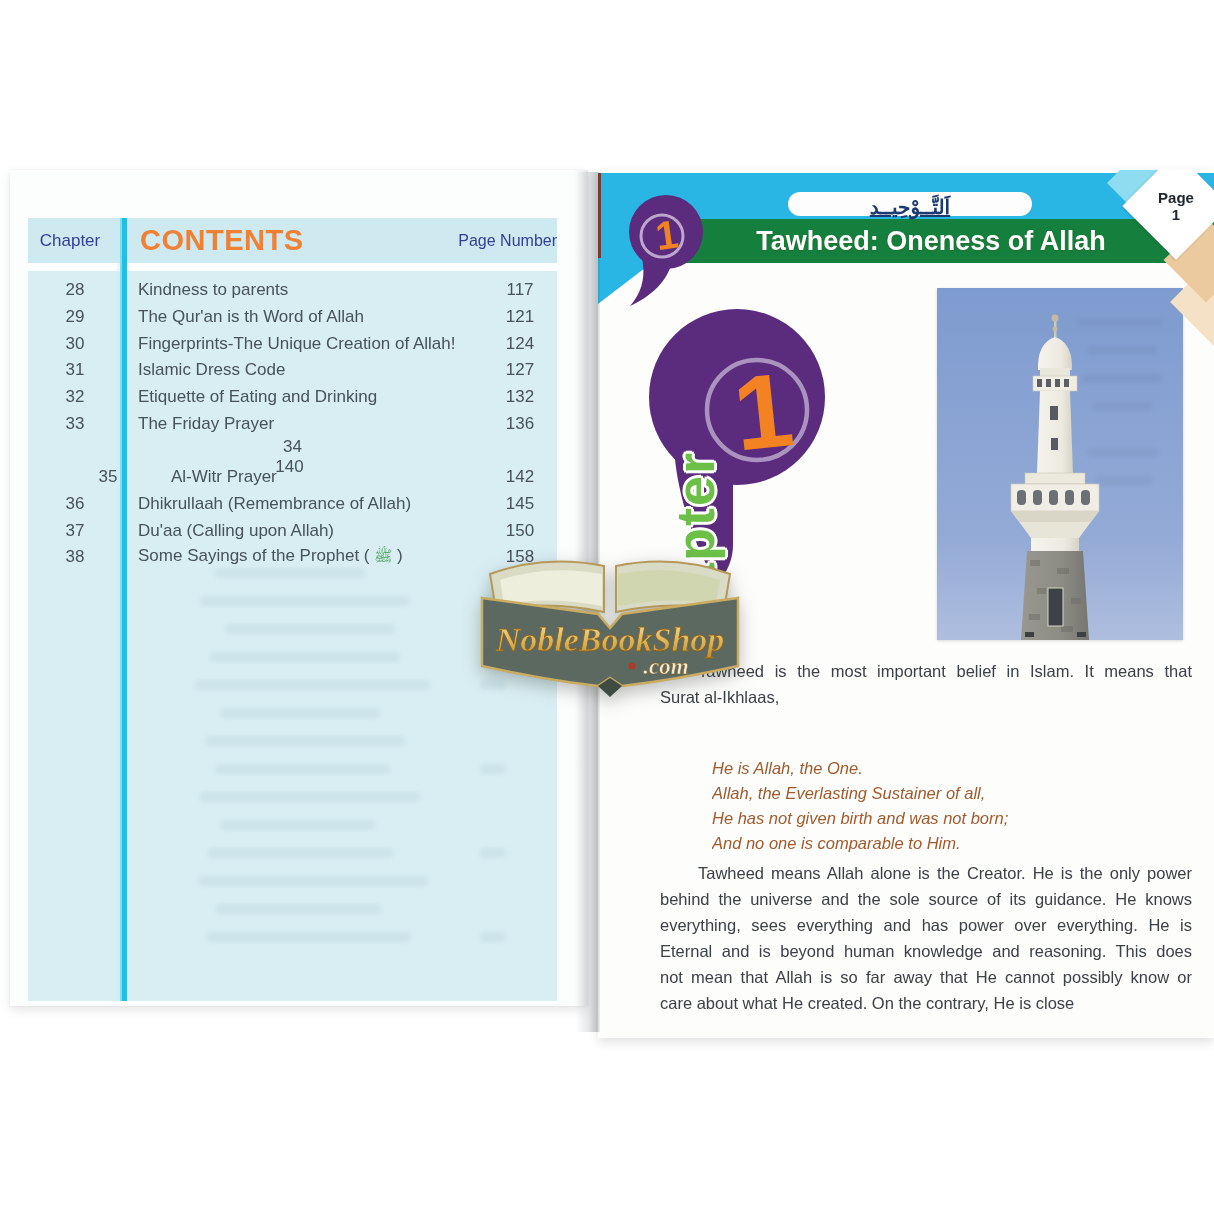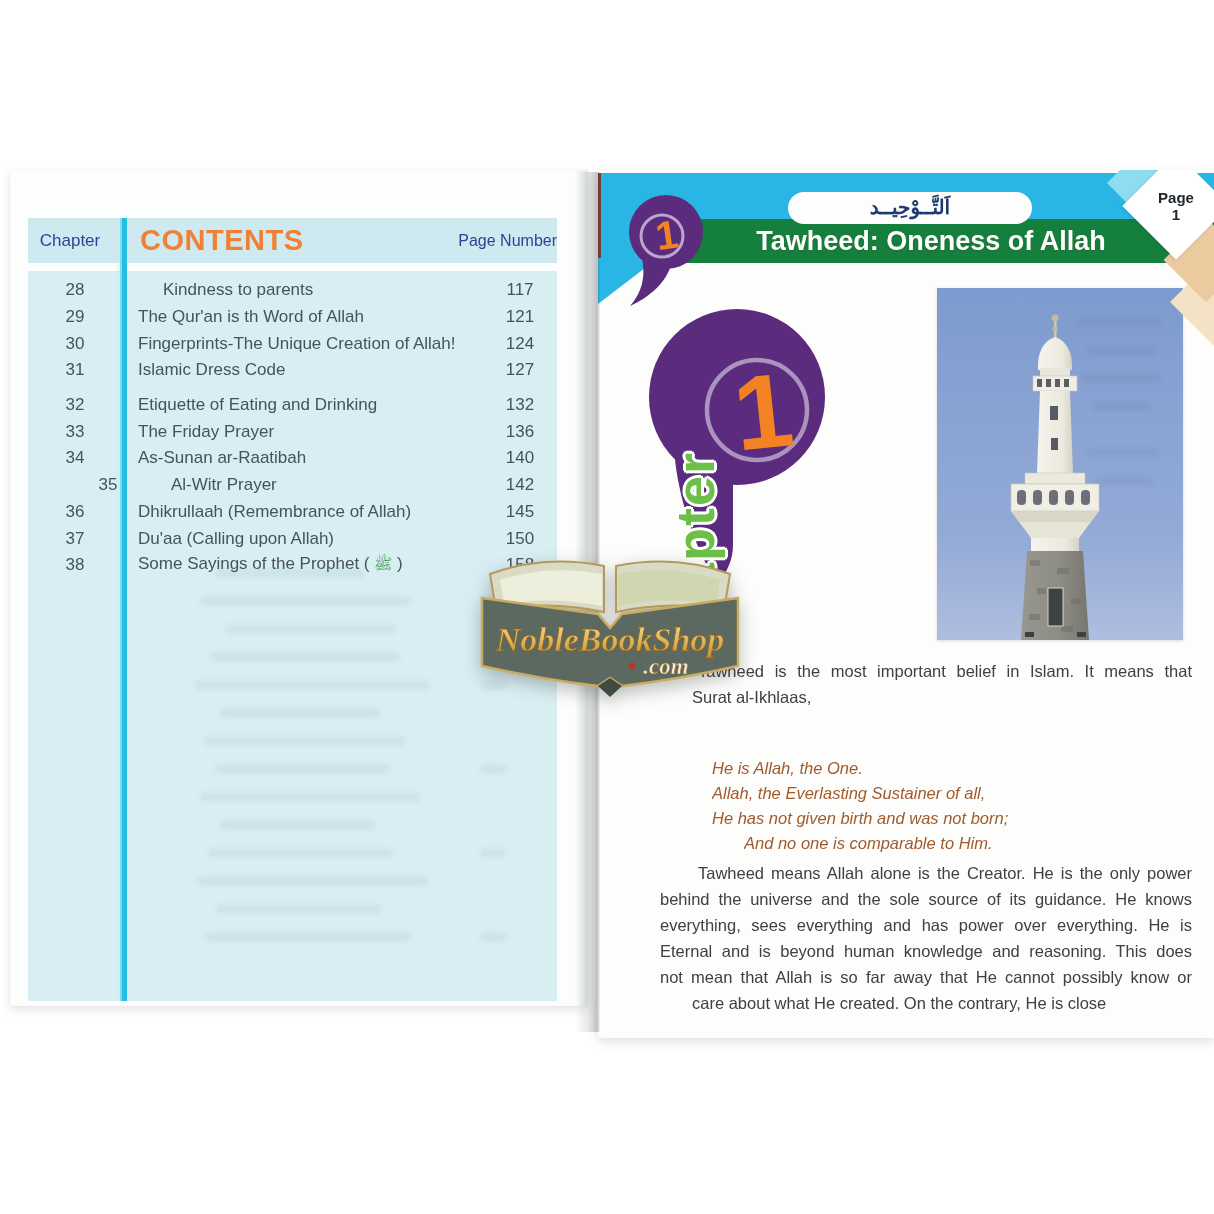--- a/index.html
+++ b/index.html
@@ -42,34 +42,34 @@
   .dia-d{left:592px;top:84px;width:96px;height:96px;background:#f5e2c6;z-index:5;}
   .dia-c{left:578px;top:60px;width:60px;height:60px;background:#ecca9f;z-index:5;}
   .dia-b{left:540px;top:-2px;width:76px;height:76px;background:#ffffff;z-index:5;
     box-shadow:0 1px 3px rgba(0,0,0,.15);}
   .dia-b .lbl{transform:rotate(-45deg);width:76px;height:76px;display:flex;flex-direction:column;
     justify-content:center;align-items:center;font-size:15px;font-weight:bold;color:#20262e;line-height:17px;}
   .orange-banner{position:absolute;left:50px;top:49px;width:566px;height:44px;background:#15803d;
     border-radius:22px 0 0 22px;z-index:3;}
   .orange-banner .t{width:100%;text-align:center;line-height:44px;font-size:27px;font-weight:bold;
     color:#ffffff;text-shadow:0 1px 2px rgba(100,50,0,.25);}
-  .arabic-pill{position:absolute;left:190px;top:22px;width:244px;height:32px;background:#fdfdfd;
+  .arabic-pill{position:absolute;left:190px;top:22px;width:244px;height:24px;background:#fdfdfd;
     border-radius:16px;z-index:4;text-align:center;line-height:30px;font-size:20px;font-weight:bold;
-    color:#1d3a70;}
+    color:#1d3a70;text-decoration:underline;}
   .badge{position:absolute;left:28px;top:22px;z-index:6;}
   .ornament{position:absolute;left:47px;top:130px;z-index:2;}
   .chapter-vert{position:absolute;left:97px;top:390px;transform:translate(-50%,-50%) rotate(-90deg);
     z-index:3;font-size:54px;font-weight:bold;color:#6cbf47;letter-spacing:2px;white-space:nowrap;
     text-shadow:-2px -2px 0 #fff,2px -2px 0 #fff,-2px 2px 0 #fff,2px 2px 0 #fff,0 3px 0 #fff,3px 0 0 #fff,0 -3px 0 #fff,-3px 0 0 #fff;}
   .photo{position:absolute;left:339px;top:118px;width:246px;height:352px;z-index:1;
     box-shadow:0 1px 3px rgba(0,0,0,.15);}
   .photo .gline{position:absolute;background:#3b4a63;opacity:.07;filter:blur(2px);height:9px;border-radius:4px;}
   .bodytext{position:absolute;left:62px;width:532px;z-index:1;color:#3c4146;font-size:16.5px;}
   .jline{text-align:justify;text-align-last:justify;height:26px;line-height:26px;overflow:hidden;white-space:nowrap;}
-  .jtext .jline:last-child{text-align-last:left;margin-left:32px;}
+  .jtext .jline:last-child{text-align-last:left;}
   .indent-first .jline:first-child{text-indent:38px;}
   .quote{color:#a05a2c;font-style:italic;padding-left:52px;}
   .quote .jline{text-align:left;text-align-last:left;height:25px;line-height:25px;}
   .p1{top:488px;}
   .q1{top:586px;}
   .p2{top:690px;}
   
   .logo{position:absolute;left:470px;top:548px;z-index:10;filter:drop-shadow(0 6px 9px rgba(30,40,30,.30));}
 </style>
 </head>
@@ -80,51 +80,51 @@
   <div class="page-left">
     <div class="toc-header"></div>
     <div class="toc-panel"></div>
     <div class="toc-divider"></div>
     <div class="toc-chapter-col">Chapter</div>
     <div class="toc-title">CONTENTS</div>
     <div class="toc-page-col">Page Number</div>
 
     <div class="toc-rows">
 
-    <div class="toc-row" style="display: flex; gap: 25px;">
+    <div class="toc-row" style="display: flex;">
         <span class="num">28</span>
         <span class="ttl">Kindness to parents</span>
         <span class="pg">117</span>
       </div>
         <div class="toc-row" style="display: flex;">
         <span class="num">29</span>
         <span class="ttl">The Qur'an is th Word of Allah</span>
         <span class="pg">121</span>
       </div>
         <div class="toc-row" style="display: flex;">
         <span class="num">30</span>
         <span class="ttl">Fingerprints-The Unique Creation of Allah!</span>
         <span class="pg">124</span>
       </div>
         <div class="toc-row" style="display: flex;">
         <span class="num">31</span>
         <span class="ttl">Islamic Dress Code</span>
         <span class="pg">127</span>
       </div>
-        <div class="toc-row" style="display: flex; margin-top: 8px;">
+        <div class="toc-row" style="display: flex;">
         <span class="num">32</span>
         <span class="ttl">Etiquette of Eating and Drinking</span>
         <span class="pg">132</span>
       </div>
         <div class="toc-row" style="display: flex;">
         <span class="num">33</span>
         <span class="ttl">The Friday Prayer</span>
         <span class="pg">136</span>
       </div>
-        <div class="toc-row" style="display: flex;">
+        <div class="toc-row" style="display: flex; flex-direction: column;">
         <span class="num">34</span>
         <span class="ttl">As-Sunan ar-Raatibah</span>
         <span class="pg">140</span>
       </div>
         <div class="toc-row" style="display: flex; padding-left: 33px;">
         <span class="num">35</span>
         <span class="ttl">Al-Witr Prayer</span>
         <span class="pg">142</span>
       </div>
         <div class="toc-row" style="display: flex;">

